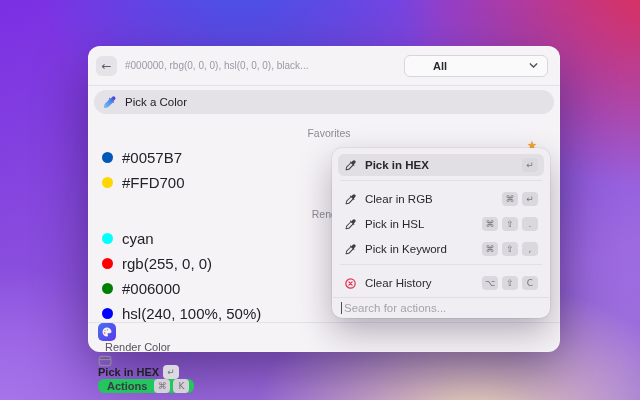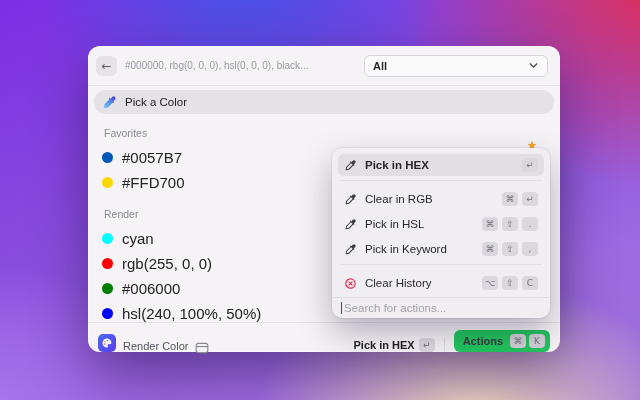--- a/index.html
+++ b/index.html
@@ -32,47 +32,48 @@
   .back-btn {
     width:21px; height:20px; border:none; border-radius:6px; background:#e5e2e8;
     color:#5e5b64; font-size:12px; line-height:20px; text-align:center; cursor:pointer;
     font-family:"DejaVu Sans",sans-serif; flex:0 0 auto;
   }
   .search-text {
     flex:1; margin-left:8px; font-size:10px; color:#9b98a2; white-space:nowrap;
     overflow:hidden; text-overflow:ellipsis;
   }
   .dropdown {
-    flex:0 0 auto; width:184px; height:22px; margin-left:8px;
+    flex:0 0 auto; width:144px; height:22px; margin-left:8px;
     background:rgba(255,255,255,.55); border:1px solid #d8d5dc; border-radius:6px;
-    display:flex; align-items:center; padding:0 9px 0 8px; cursor:pointer;
+    display:flex; align-items:center; padding:0 9px 0 28px; cursor:pointer;
   }
   .dropdown-value { flex:1; font-size:11px; font-weight:700; color:#2a292e; }
   .chev { width:9px; height:9px; flex:0 0 auto; }
   .chev svg { display:block; }
 
   
   .list { position:absolute; left:0; top:40px; right:0; bottom:30px; padding:4px 6px; }
   .cmd-row {
     height:24px; border-radius:12px; background:#e4e1e7;
     display:flex; align-items:center; padding:0 8px; cursor:pointer;
   }
   .cmd-row .label { font-size:11.5px; font-weight:500; color:#222127; margin-left:8px; }
-  .section-label { font-size:10.5px; color:#8d8a93; margin:13px 0 6px 10px; }
+  .section-label { font-size:10.5px; color:#8d8a93; margin:13px 0 6px 10px;text-align:center; }
   .color-row {
     height:25px; border-radius:7px; display:flex; align-items:center; padding:0 8px; cursor:pointer;
   }
   .dot { width:11px; height:11px; border-radius:50%; flex:0 0 auto; }
   .color-row .label { font-size:15px; font-weight:400; color:#232227; margin-left:9px; }
 
   
   .footer {
     position:absolute; left:0; right:0; bottom:0; height:30px;
-    border-top:1px solid #e4e1e7; display:flex; align-items:flex-end; padding:0 10px 0 10px;
+    border-top:1px solid #e4e1e7; display:flex; align-items:flex-start; padding:0 20px 0 10px;
     border-radius:0 0 12px 12px;
+    flex-direction:column;
   }
   .app-icon {
     width:18px; height:18px; border-radius:5px; flex:0 0 auto;
     background:linear-gradient(135deg,#4a6cf2,#5a3bec);
     display:flex; align-items:center; justify-content:center;
   }
   .footer-app-name { font-size:11px; color:#55525c; margin:0 7px; }
   .mode-icon { width:14px; height:12px; flex:0 0 auto; }
   .footer-spacer { flex:1; }
   .primary-action { display:flex; align-items:center; cursor:pointer; }

